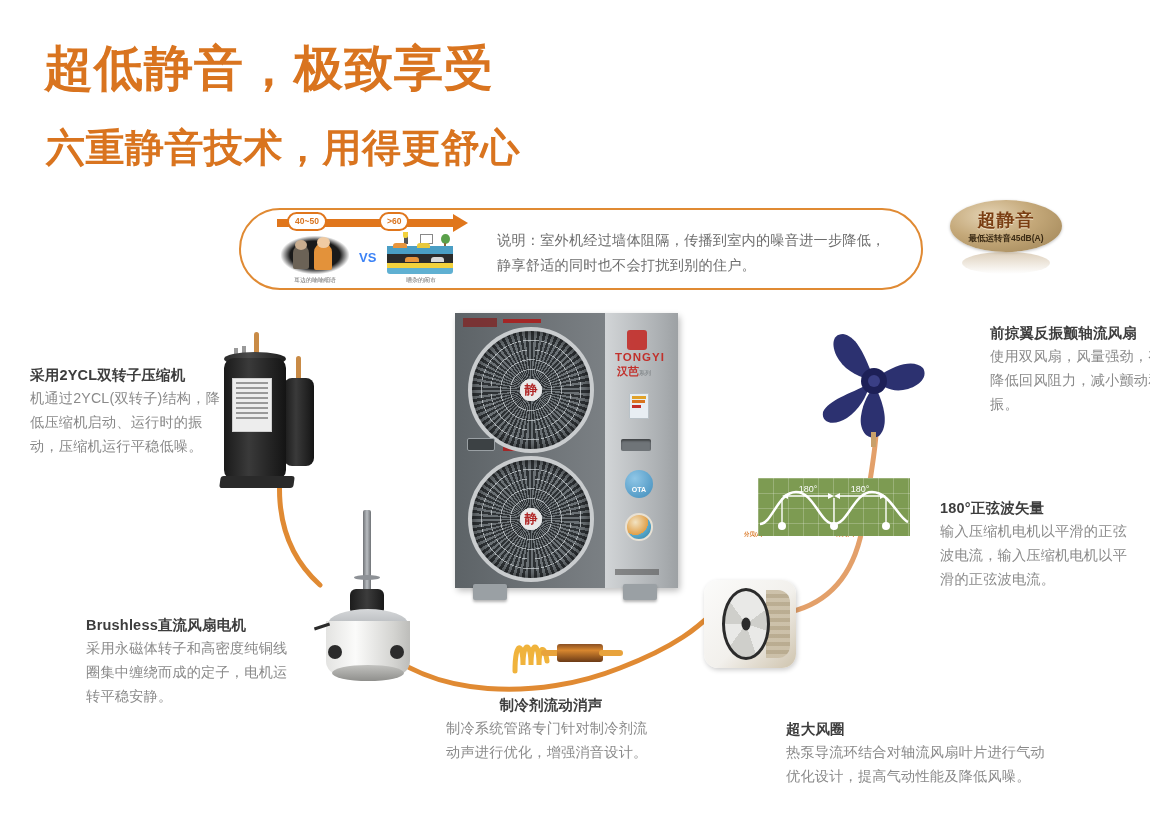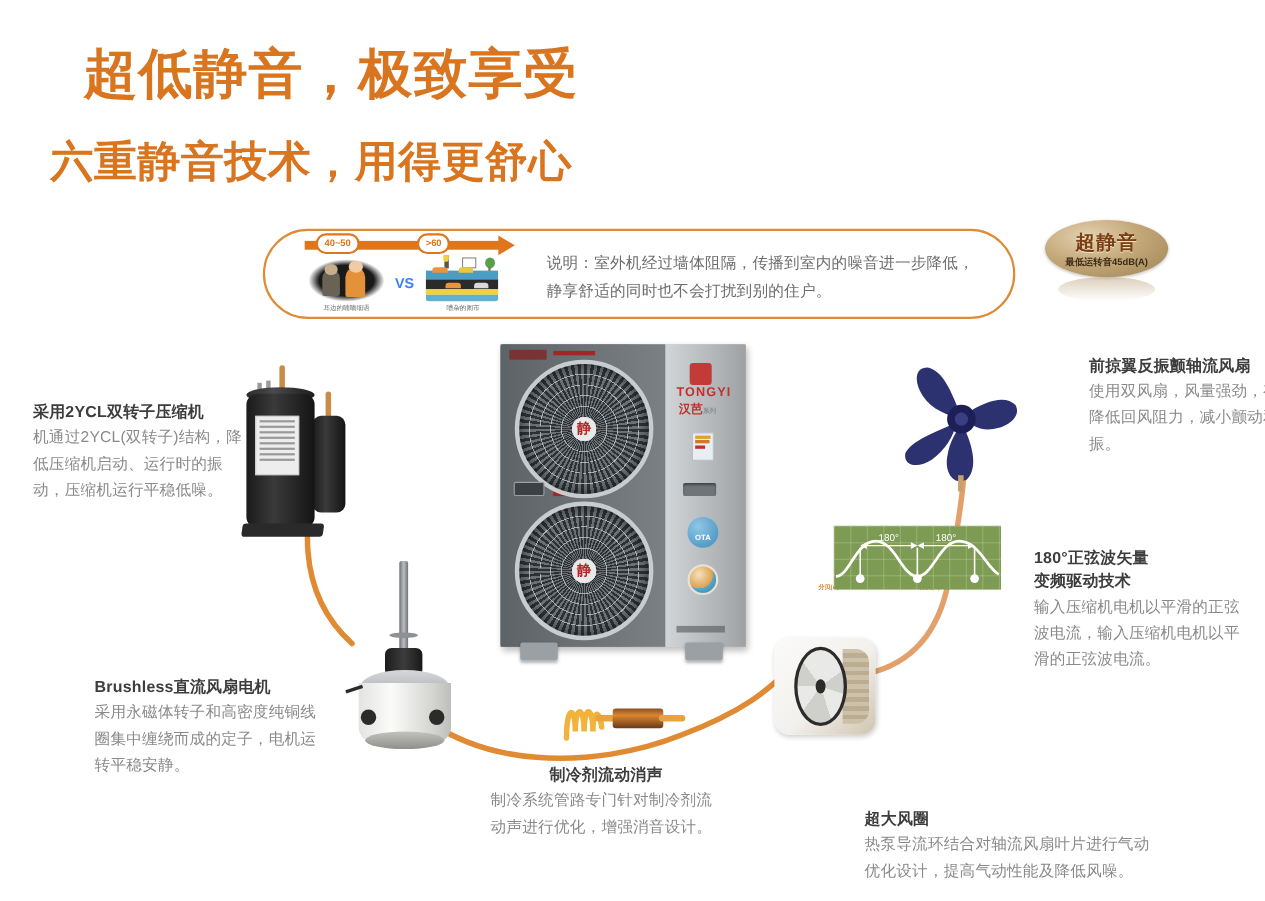--- a/index.html
+++ b/index.html
@@ -7,21 +7,21 @@
     width:1150px;height:819px;background:#ffffff;overflow:hidden;
     font-family:"Liberation Sans","DejaVu Sans",sans-serif;
     position:relative;
   }
   .stage{position:absolute;left:0;top:0;width:1150px;height:819px;}
 
   
   .h1{
     position:absolute;left:44px;top:38px;
     font-size:49px;line-height:60px;font-weight:bold;color:#d9741f;
-    letter-spacing:1px;white-space:nowrap;margin-left:32px;
+    letter-spacing:1px;white-space:nowrap;
   }
   .h2{
     position:absolute;left:46px;top:128px;
     font-size:39px;line-height:40px;font-weight:bold;color:#d9741f;
     letter-spacing:.5px;white-space:nowrap;text-align:right;
   }
 
   
   .callout{
     position:absolute;left:239px;top:208px;width:684px;height:82px;
@@ -274,21 +274,21 @@
   
   .tb{position:absolute;}
   .tb .t{font-size:14.5px;font-weight:bold;color:#3d3d3d;line-height:22px;letter-spacing:.2px;}
   .tb .d{font-size:14.2px;color:#8a8a8a;line-height:24px;letter-spacing:.2px;}
   .tb.center{text-align:center;}
   .tb.center .d{text-align:left;}
 
   .tb-compressor{left:30px;top:364px;width:200px;}
   .tb-brushless{left:86px;top:614px;width:215px;}
   .tb-refrig{left:446px;top:694px;width:210px;}
-  .tb-bigfan{left:786px;top:734px;width:266px;}
+  .tb-bigfan{left:786px;top:718px;width:266px;}
   .tb-axialfan{left:946px;top:322px;width:200px;margin-left:44px;}
   .tb-sine{left:940px;top:498px;width:200px;}
   .tb-sine .t{line-height:21px;}
 </style>
 </head>
 <body>
 
 <div class="stage">
 
   <div class="h1">超低静音，极致享受</div>
@@ -482,17 +482,16 @@
     <div class="d">热泵导流环结合对轴流风扇叶片进行气动优化设计，提高气动性能及降低风噪。</div>
   </div>
 
   <div class="tb tb-axialfan">
     <div class="t">前掠翼反振颤轴流风扇</div>
     <div class="d">使用双风扇，风量强劲，有效降低回风阻力，减小颤动和共振。</div>
   </div>
 
   <div class="tb tb-sine">
     <div class="t">180°正弦波矢量</div>
-    <div class="t">变频驱动技术</div>
     <div class="d">输入压缩机电机以平滑的正弦波电流，输入压缩机电机以平滑的正弦波电流。</div>
   </div>
 
 </div>
 
 </body></html>

